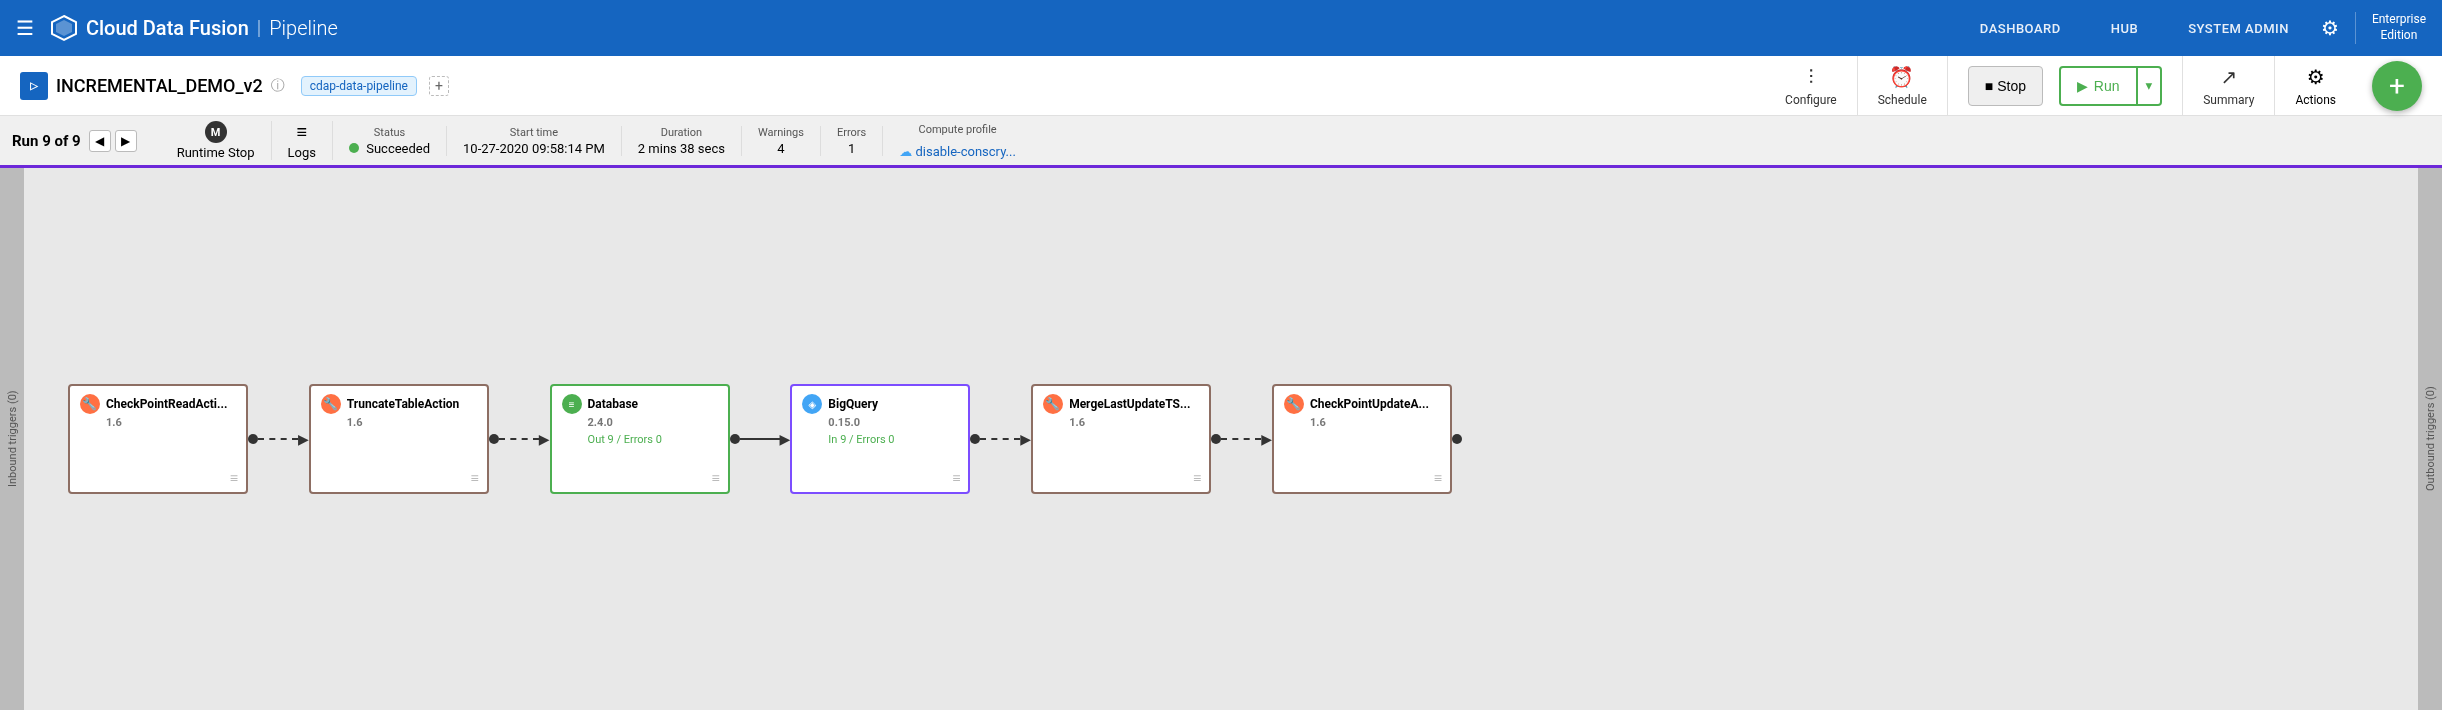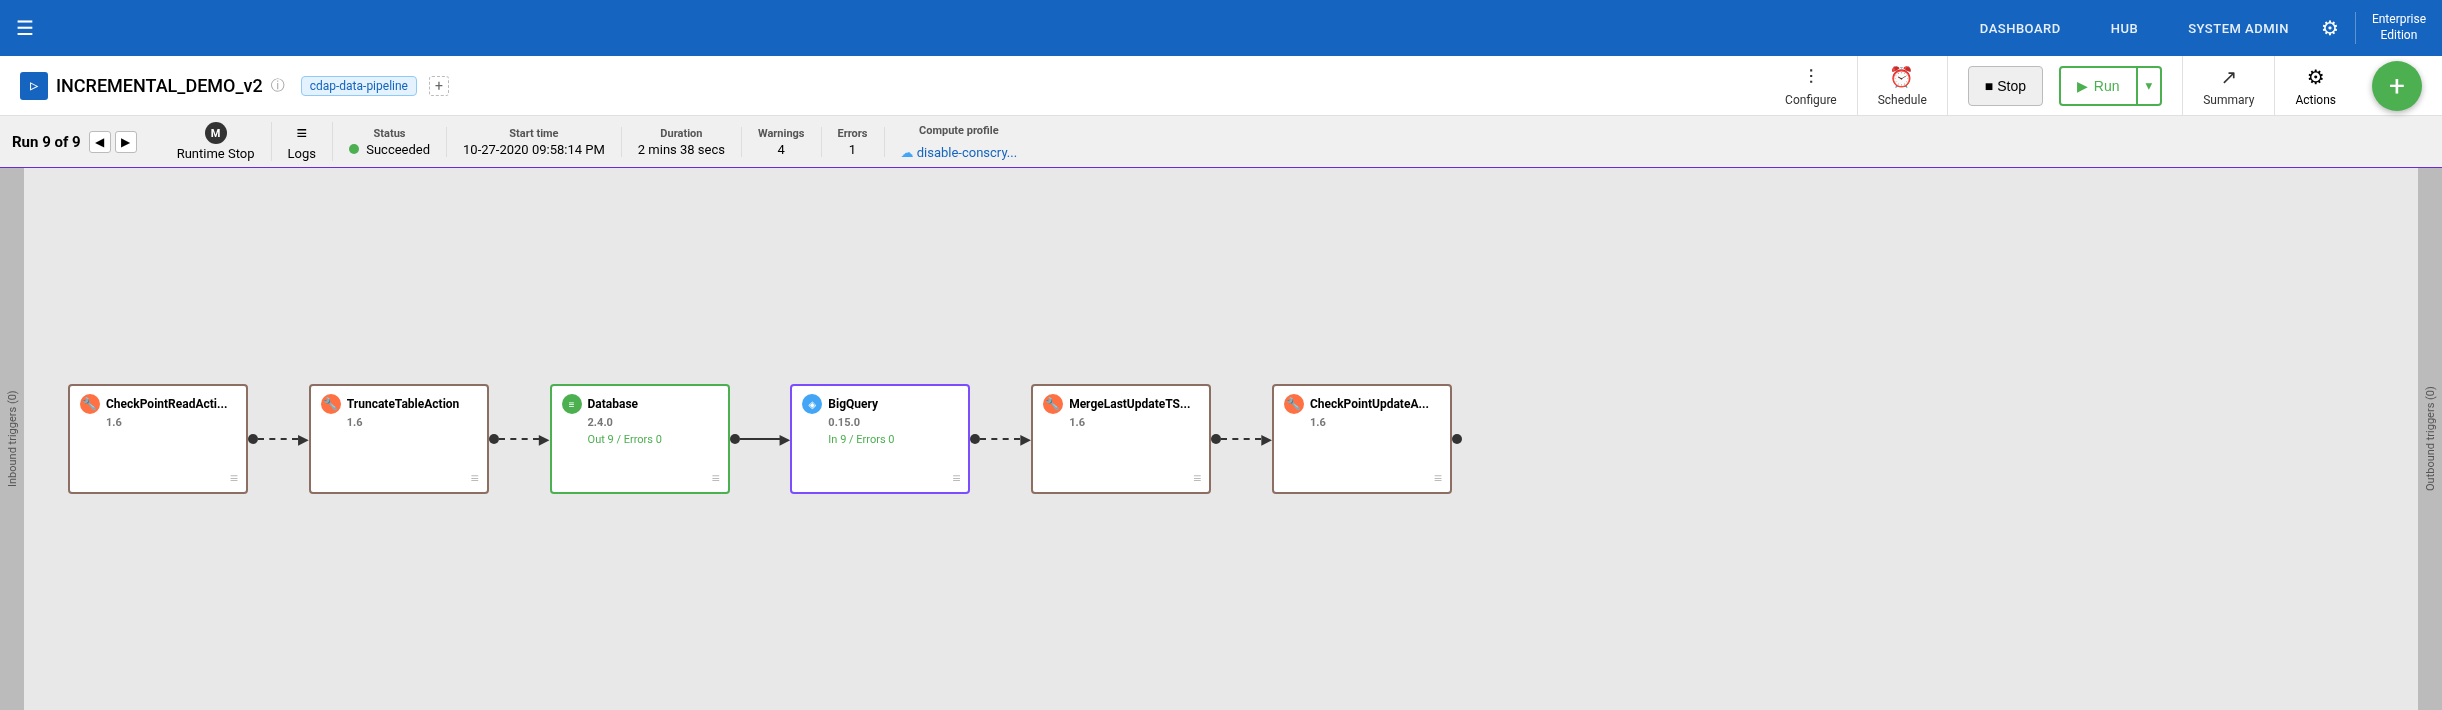--- a/index.html
+++ b/index.html
@@ -51,33 +51,33 @@
     .run-group { display: flex; align-items: center; height: 40px; margin: 0 4px; }
     .run-btn { background: white; border: 2px solid #4caf50; border-radius: 4px 0 0 4px; color: #4caf50; padding: 6px 16px; font-size: 14px; font-weight: 500; display: flex; align-items: center; gap: 6px; cursor: pointer; height: 40px; }
     .run-dropdown { background: white; border: 2px solid #4caf50; border-left: none; border-radius: 0 4px 4px 0; padding: 6px 8px; cursor: pointer; height: 40px; display: flex; align-items: center; color: #4caf50; }
 
     .actions-btn { display: flex; flex-direction: column; align-items: center; padding: 6px 20px; cursor: pointer; font-size: 12px; gap: 4px; height: 60px; justify-content: center; }
     .fab-btn { width: 50px; height: 50px; background: #4caf50; border-radius: 50%; display: flex; align-items: center; justify-content: center; color: white; font-size: 28px; cursor: pointer; margin-left: 16px; box-shadow: 0 2px 6px rgba(0,0,0,0.3); }
 
     
     .run-bar {
       background: #f0f0f0;
-      border-bottom: 1px solid #6d28d9;
+      border-bottom: 3px solid #6d28d9;
       display: flex;
       align-items: center;
       height: 52px;
       padding: 0 12px;
       font-size: 13px;
     }
     .run-label { font-weight: bold; font-size: 15px; margin-right: 8px; }
     .run-nav { display: flex; gap: 4px; margin-right: 24px; }
     .run-nav-btn { width: 22px; height: 22px; border: 1px solid #bbb; border-radius: 3px; display: flex; align-items: center; justify-content: center; cursor: pointer; background: white; font-size: 12px; }
 
     .run-info-item { display: flex; flex-direction: column; align-items: center; padding: 0 16px; border-right: 1px solid #ddd; gap: 2px; }
-    .run-info-label { font-size: 11px; color: #555; font-weight: 700; }
+    .run-info-label { font-size: 11px; color: #555; font-weight: 400; }
     .run-info-value { font-size: 13px; }
     .status-dot { width: 10px; height: 10px; background: #4caf50; border-radius: 50%; display: inline-block; margin-right: 4px; }
     .compute-link { color: #1565c0; text-decoration: none; }
 
     
     .canvas-area {
       background: #e8e8e8;
       position: relative;
       height: calc(100vh - 56px - 60px - 52px);
       overflow: hidden;
@@ -167,20 +167,29 @@
       background: none;
       border-top: 2px dashed #333;
     }
     .conn-arrow { color: #333; font-size: 14px; flex-shrink: 0; }
   </style>
 </head>
 <body>
 
 <nav class="top-nav">
   <span class="hamburger">☰</span>
+  <div class="brand">
+    <svg width="28" height="28" viewBox="0 0 28 28">
+      <polygon points="14,2 26,8 26,20 14,26 2,20 2,8" fill="none" stroke="white" stroke-width="2"></polygon>
+      <polygon points="14,6 22,10 22,18 14,22 6,18 6,10" fill="rgba(255,255,255,0.3)"></polygon>
+    </svg>
+    <span>Cloud Data Fusion</span>
+    <span class="sep">|</span>
+    <span class="sub">Pipeline</span>
+  </div>
   <div class="nav-links">
     <span>DASHBOARD</span>
     <span>HUB</span>
     <span>SYSTEM ADMIN</span>
   </div>
   <span class="gear-btn">⚙</span>
   <div class="edition-box">
     <div>Enterprise<br>Edition</div>
   </div>
 </nav>

